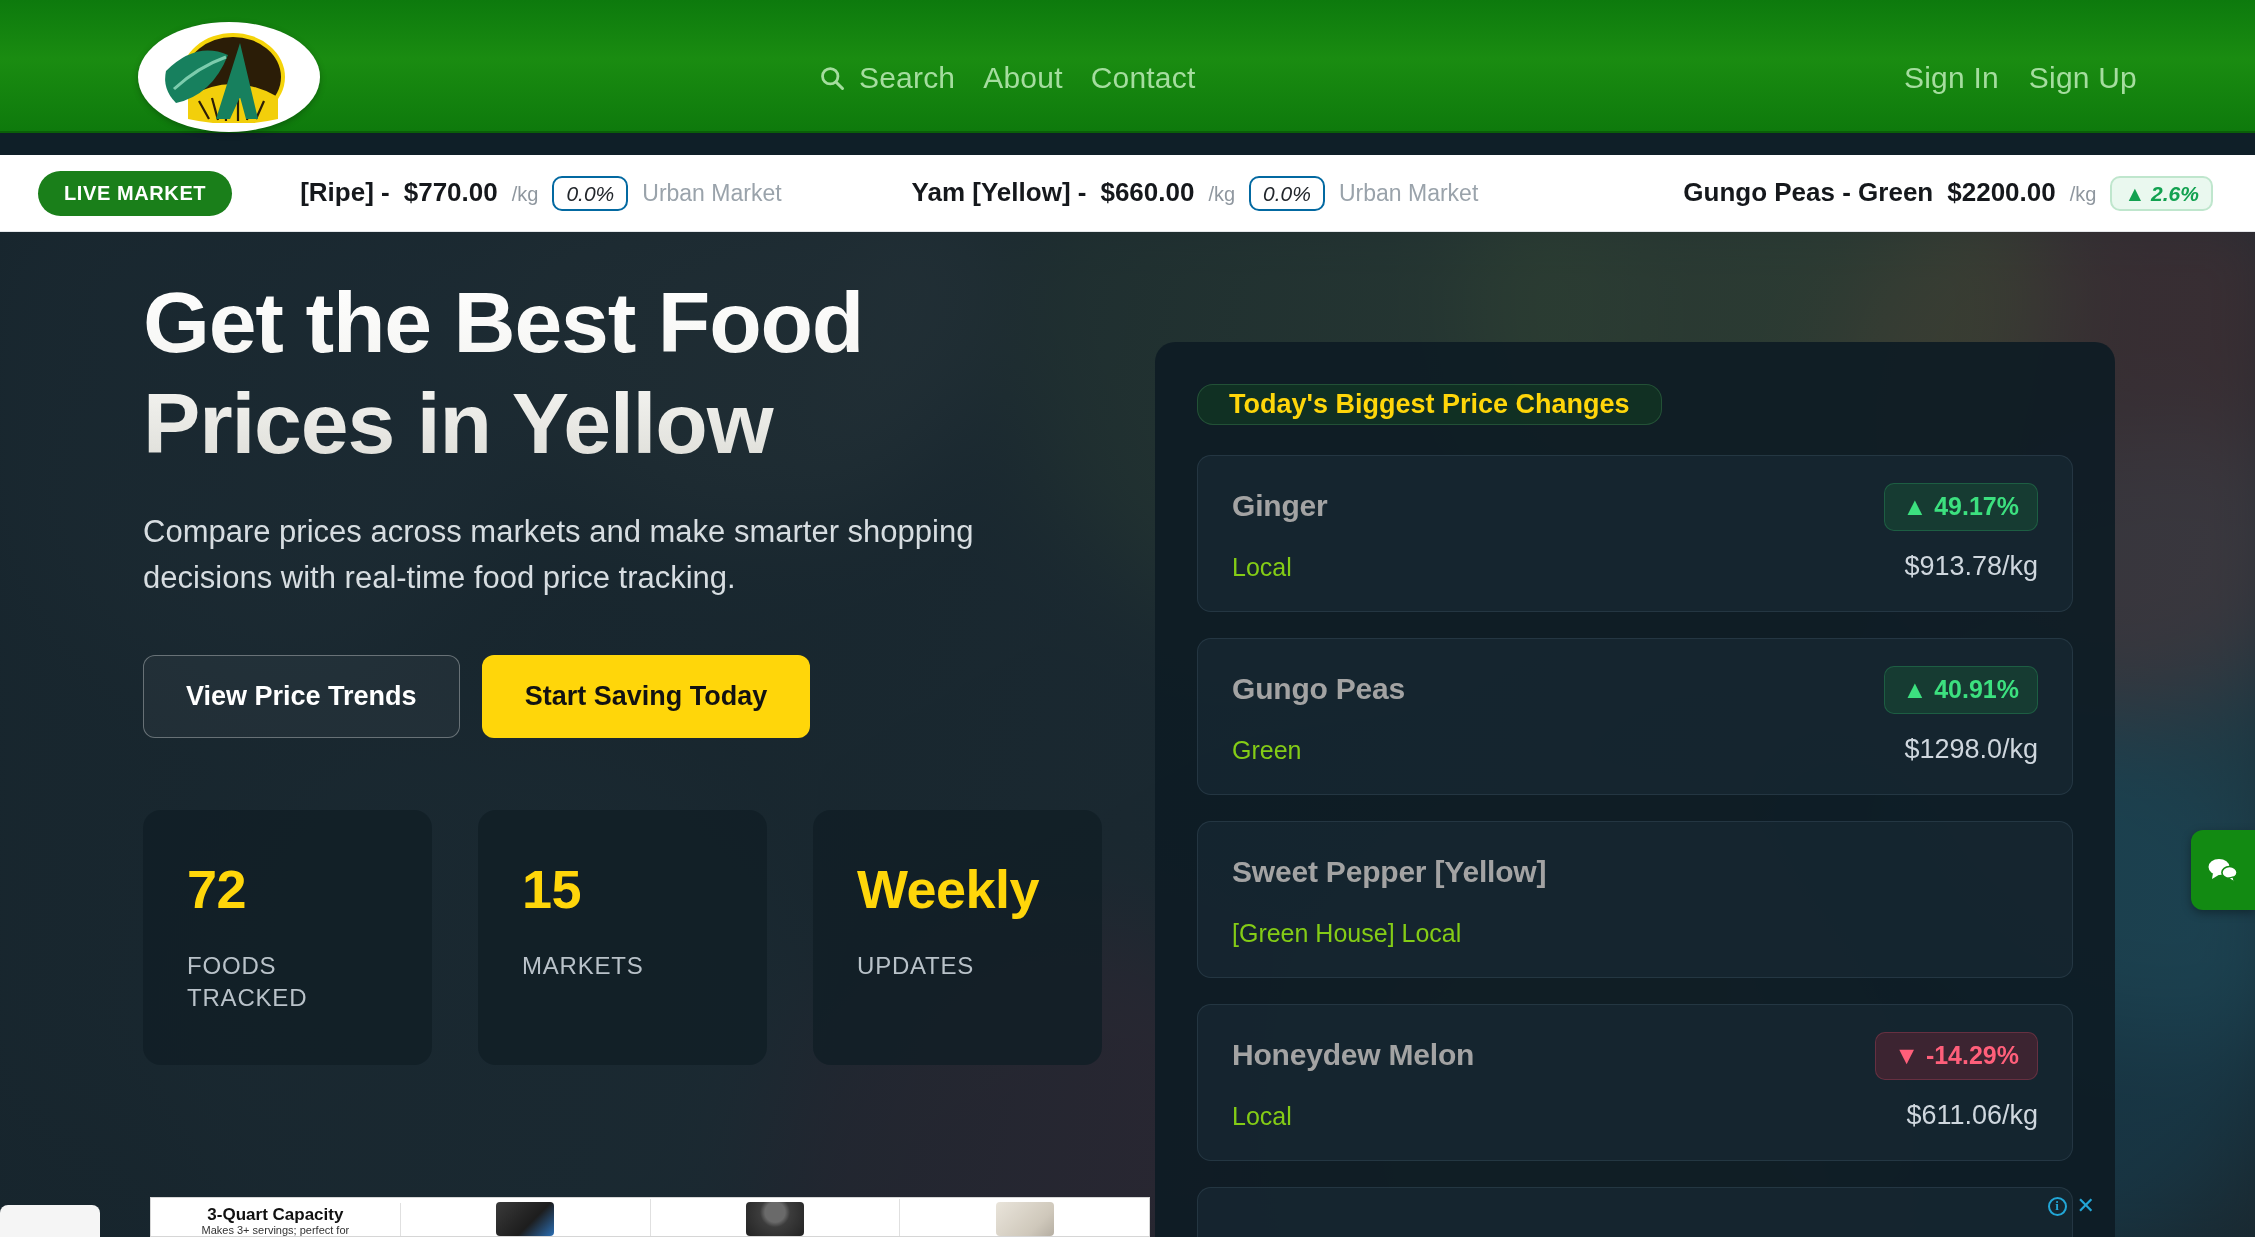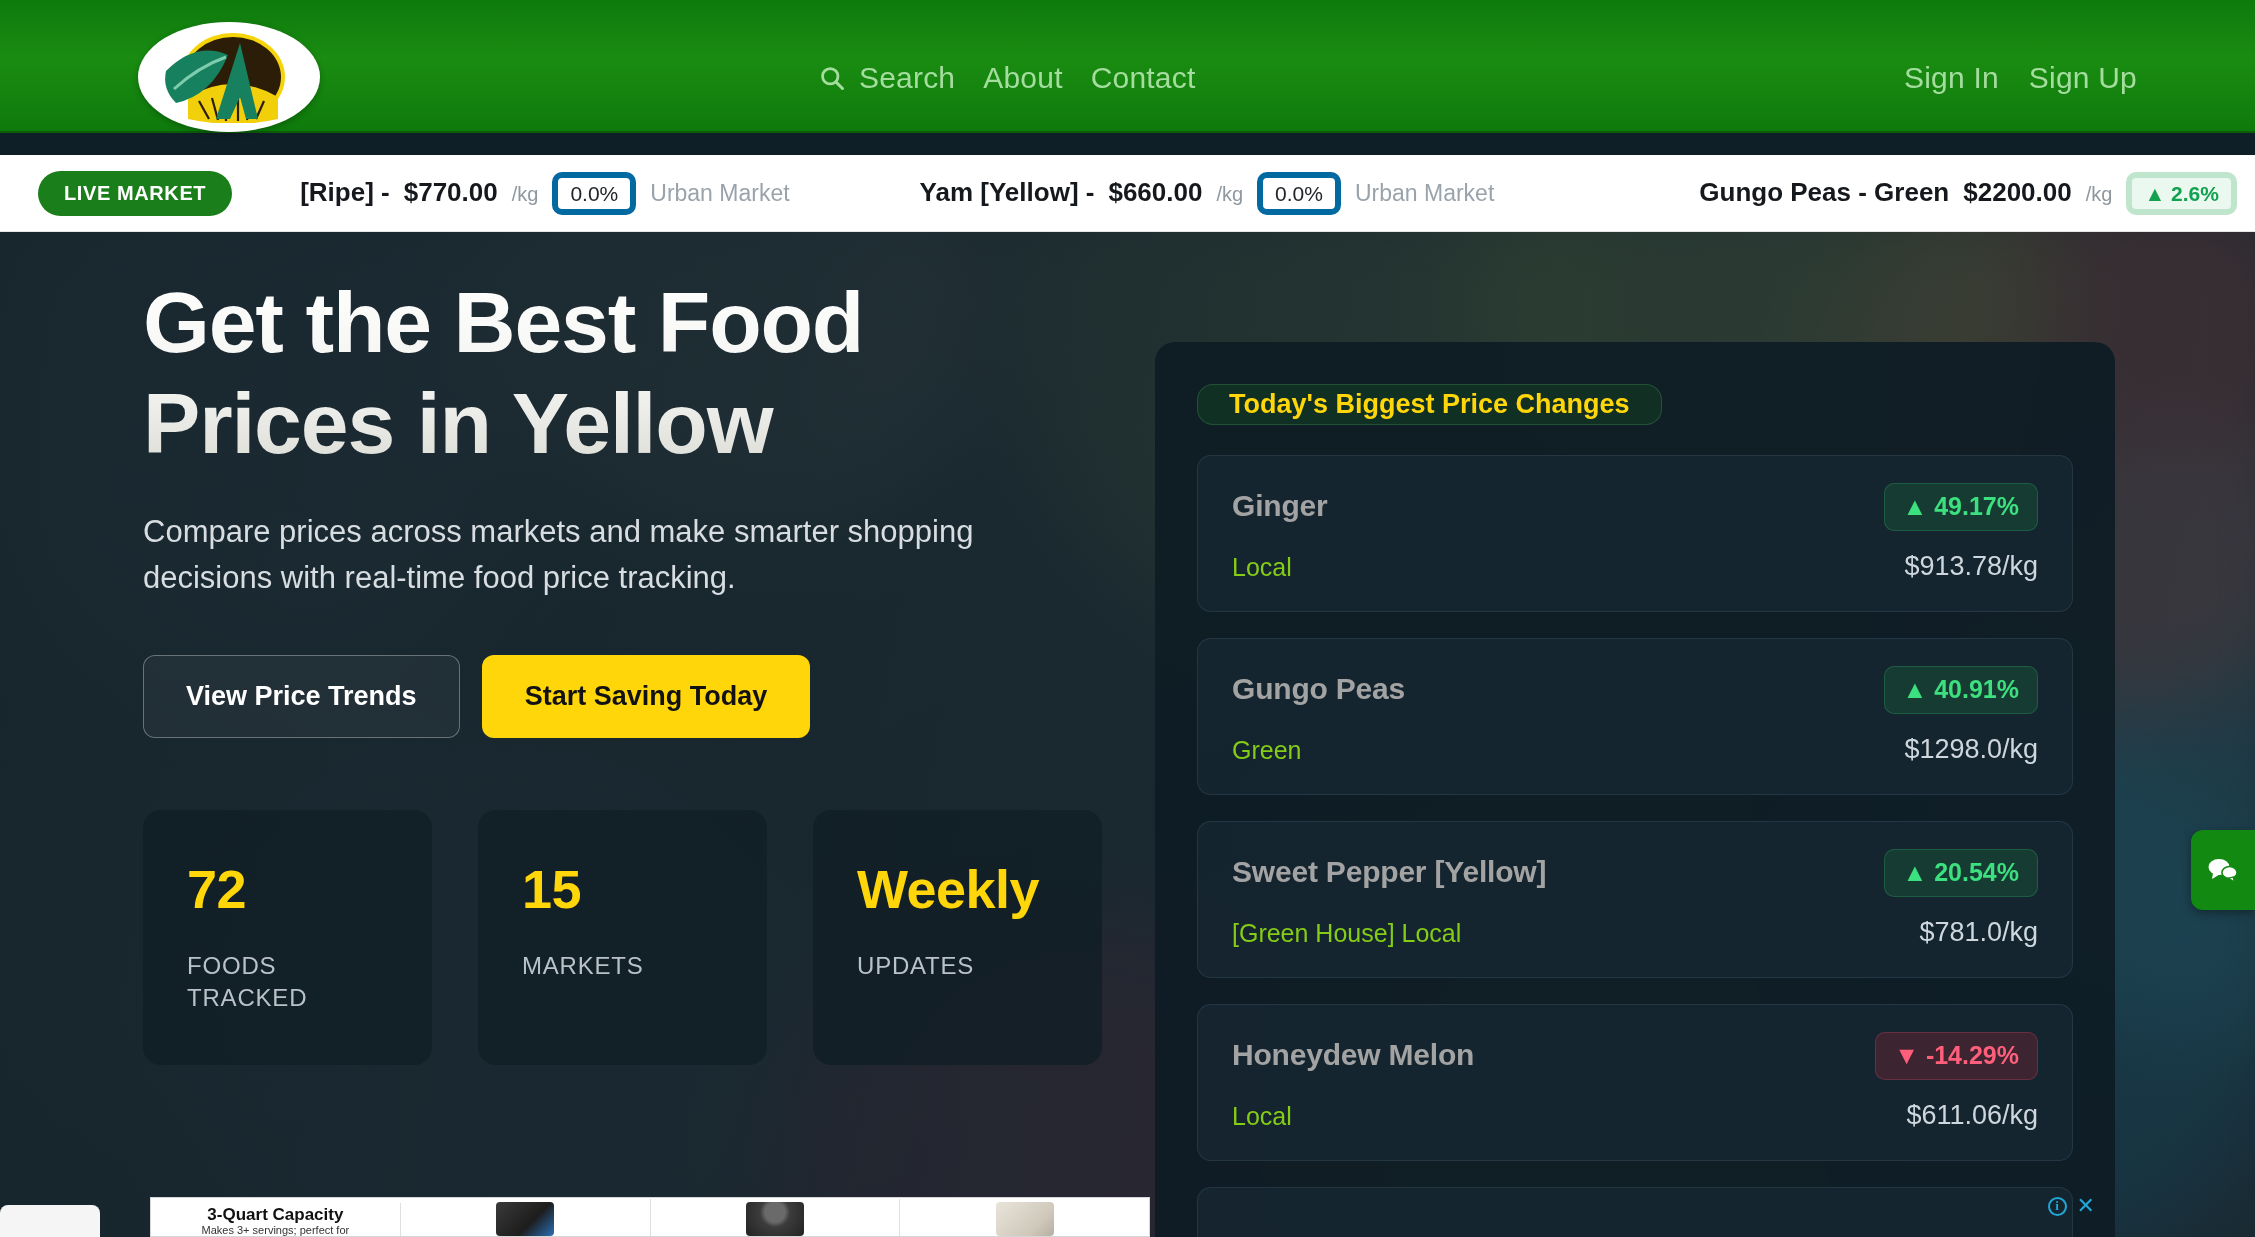--- a/index.html
+++ b/index.html
@@ -63,22 +63,22 @@
   }
   .tick-group {
     display: flex; align-items: baseline; gap: 14px;
     white-space: nowrap; flex: none;
   }
   .tick-name { font-size: 26px; font-weight: bold; color: #15181c; }
   .tick-price { font-size: 26px; font-weight: bold; color: #15181c; }
   .tick-unit { font-size: 20px; color: #8f979f; font-weight: normal; }
   .tick-chip {
     font-size: 21px; color: #22262b;
-    border: 6px solid #0369a1; border-radius: 10px;
-    padding: 5px 12px; line-height: 1;
+    border: 2px solid #0369a1; border-radius: 10px;
+    padding: 5px 12px; line-height: 1; font-style: italic;
   }
   .tick-chip.up {
     color: #12a150; border-color: #bfe6cd; background: #eaf8ef; font-weight: bold;
   }
   .tick-market { font-size: 23px; color: #9aa3ab; }
 
   
   .hero {
     position: absolute; top: 232px; left: 0;
     width: 2255px; height: 1005px;
@@ -367,27 +367,20 @@
             <span>▲</span>
             <span>40.91%</span>
           </div>
           <div class="pc-price">$1298.0/kg</div>
         </div>
       </div>
 
       <div class="pc-card">
         <div class="pc-name">Sweet Pepper [Yellow]</div>
         <div class="pc-variety">[Green House] Local</div>
-        <div class="pc-right">
-          <div class="pc-badge up">
-            <span>▲</span>
-            <span>20.54%</span>
-          </div>
-          <div class="pc-price">$781.0/kg</div>
-        </div>
       </div>
 
       <div class="pc-card">
         <div class="pc-name">Honeydew Melon</div>
         <div class="pc-variety">Local</div>
         <div class="pc-right">
           <div class="pc-badge down">
             <span>▼</span>
             <span>-14.29%</span>
           </div>

